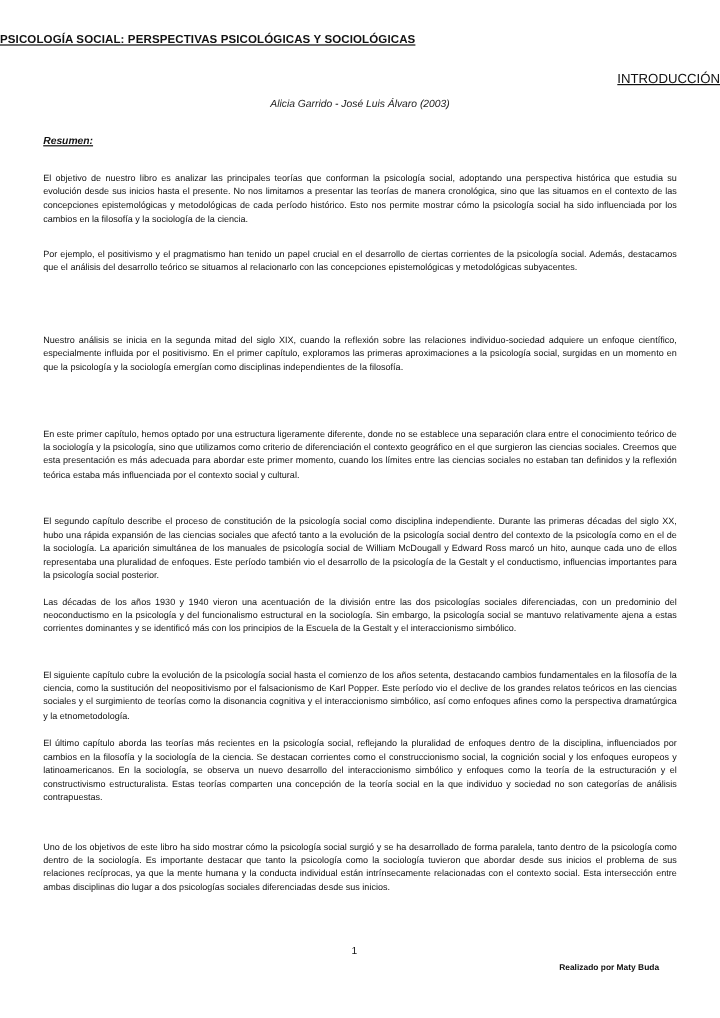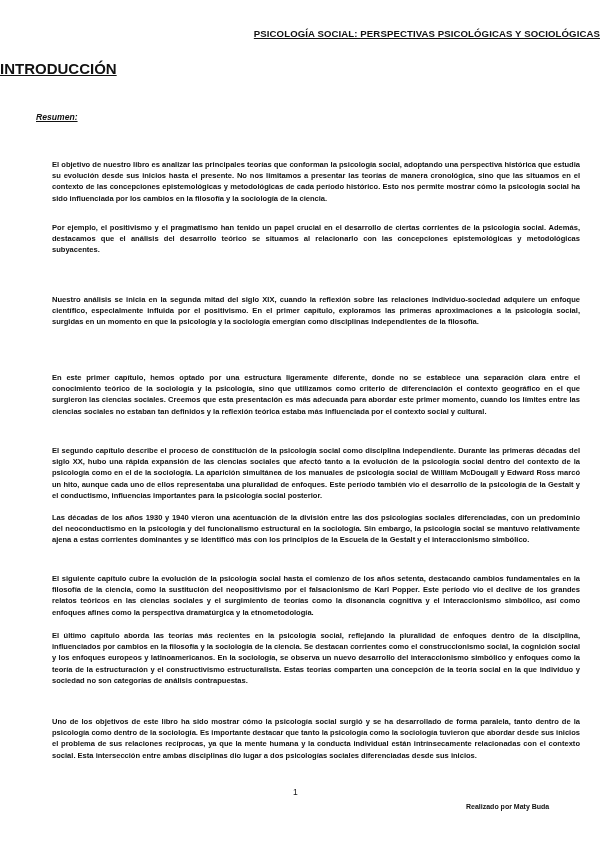--- a/index.html
+++ b/index.html
@@ -18,34 +18,34 @@
     .page {
       position: absolute;
       left: 0; top: 0;
       width: 600px; height: 848px;
       background: #ffffff;
     }
     .title {
       position: absolute;
       top: 28px;
       left: 0; right: 0;
-      text-align: right;
+      text-align: left;
       font-weight: bold;
       font-size: 9.6px;
       text-decoration: underline;
       letter-spacing: 0.1px;
       color: #111;
     }
     .subtitle {
       position: absolute;
       top: 60px;
       left: 0; right: 0;
-      text-align: left;
-      font-weight: bold;
-      font-size: 15px;
+      text-align: right;
+      font-weight: normal;
+      font-size: 11px;
       text-decoration: underline;
       color: #111;
     }
     .authors {
       position: absolute;
       top: 81px;
       left: 0; right: 0;
       text-align: center;
       font-style: italic;
       font-size: 8.6px;
@@ -62,22 +62,21 @@
       color: #111;
     }
     .body-text {
       position: absolute;
       left: 36px;
       width: 528px;
       font-size: 7.55px;
       line-height: 11.2px;
       text-align: justify;
       color: #111;
-      margin: 16px;
-      font-weight: bold;
+      margin: 0;
     }
     .page-number {
       position: absolute;
       top: 787px;
       left: 293px;
       font-size: 8.5px;
       color: #111;
     }
     .footer-credit {
       position: absolute;
@@ -87,20 +86,21 @@
       font-weight: bold;
       color: #111;
     }
   </style>
 </head>
 <body>
 
 <div class="page">
   <div class="title">PSICOLOGÍA SOCIAL: PERSPECTIVAS PSICOLÓGICAS Y SOCIOLÓGICAS</div>
   <div class="subtitle">INTRODUCCIÓN</div>
+  <div class="authors">Alicia Garrido - José Luis Álvaro (2003)</div>
 
   <div class="section-label">Resumen:</div>
 
   <p class="body-text" style="top:143px;">El objetivo de nuestro libro es analizar las principales teorías que conforman la psicología social, adoptando una perspectiva histórica que estudia su evolución desde sus inicios hasta el presente. No nos limitamos a presentar las teorías de manera cronológica, sino que las situamos en el contexto de las concepciones epistemológicas y metodológicas de cada período histórico. Esto nos permite mostrar cómo la psicología social ha sido influenciada por los cambios en la filosofía y la sociología de la ciencia.</p>
   <p class="body-text" style="top:206px;">Por ejemplo, el positivismo y el pragmatismo han tenido un papel crucial en el desarrollo de ciertas corrientes de la psicología social. Además, destacamos que el análisis del desarrollo teórico se situamos al relacionarlo con las concepciones epistemológicas y metodológicas subyacentes.</p>
   <p class="body-text" style="top:278px;">Nuestro análisis se inicia en la segunda mitad del siglo XIX, cuando la reflexión sobre las relaciones individuo-sociedad adquiere un enfoque científico, especialmente influida por el positivismo. En el primer capítulo, exploramos las primeras aproximaciones a la psicología social, surgidas en un momento en que la psicología y la sociología emergían como disciplinas independientes de la filosofía.</p>
 
   <p class="body-text" style="top:356px;">En este primer capítulo, hemos optado por una estructura ligeramente diferente, donde no se establece una separación clara entre el conocimiento teórico de la sociología y la psicología, sino que utilizamos como criterio de diferenciación el contexto geográfico en el que surgieron las ciencias sociales. Creemos que esta presentación es más adecuada para abordar este primer momento, cuando los límites entre las ciencias sociales no estaban tan definidos y la reflexión teórica estaba más influenciada por el contexto social y cultural.</p>
   <p class="body-text" style="top:429px;">El segundo capítulo describe el proceso de constitución de la psicología social como disciplina independiente. Durante las primeras décadas del siglo XX, hubo una rápida expansión de las ciencias sociales que afectó tanto a la evolución de la psicología social dentro del contexto de la psicología como en el de la sociología. La aparición simultánea de los manuales de psicología social de William McDougall y Edward Ross marcó un hito, aunque cada uno de ellos representaba una pluralidad de enfoques. Este período también vio el desarrollo de la psicología de la Gestalt y el conductismo, influencias importantes para la psicología social posterior.</p>
   <p class="body-text" style="top:496px;">Las décadas de los años 1930 y 1940 vieron una acentuación de la división entre las dos psicologías sociales diferenciadas, con un predominio del neoconductismo en la psicología y del funcionalismo estructural en la sociología. Sin embargo, la psicología social se mantuvo relativamente ajena a estas corrientes dominantes y se identificó más con los principios de la Escuela de la Gestalt y el interaccionismo simbólico.</p>

